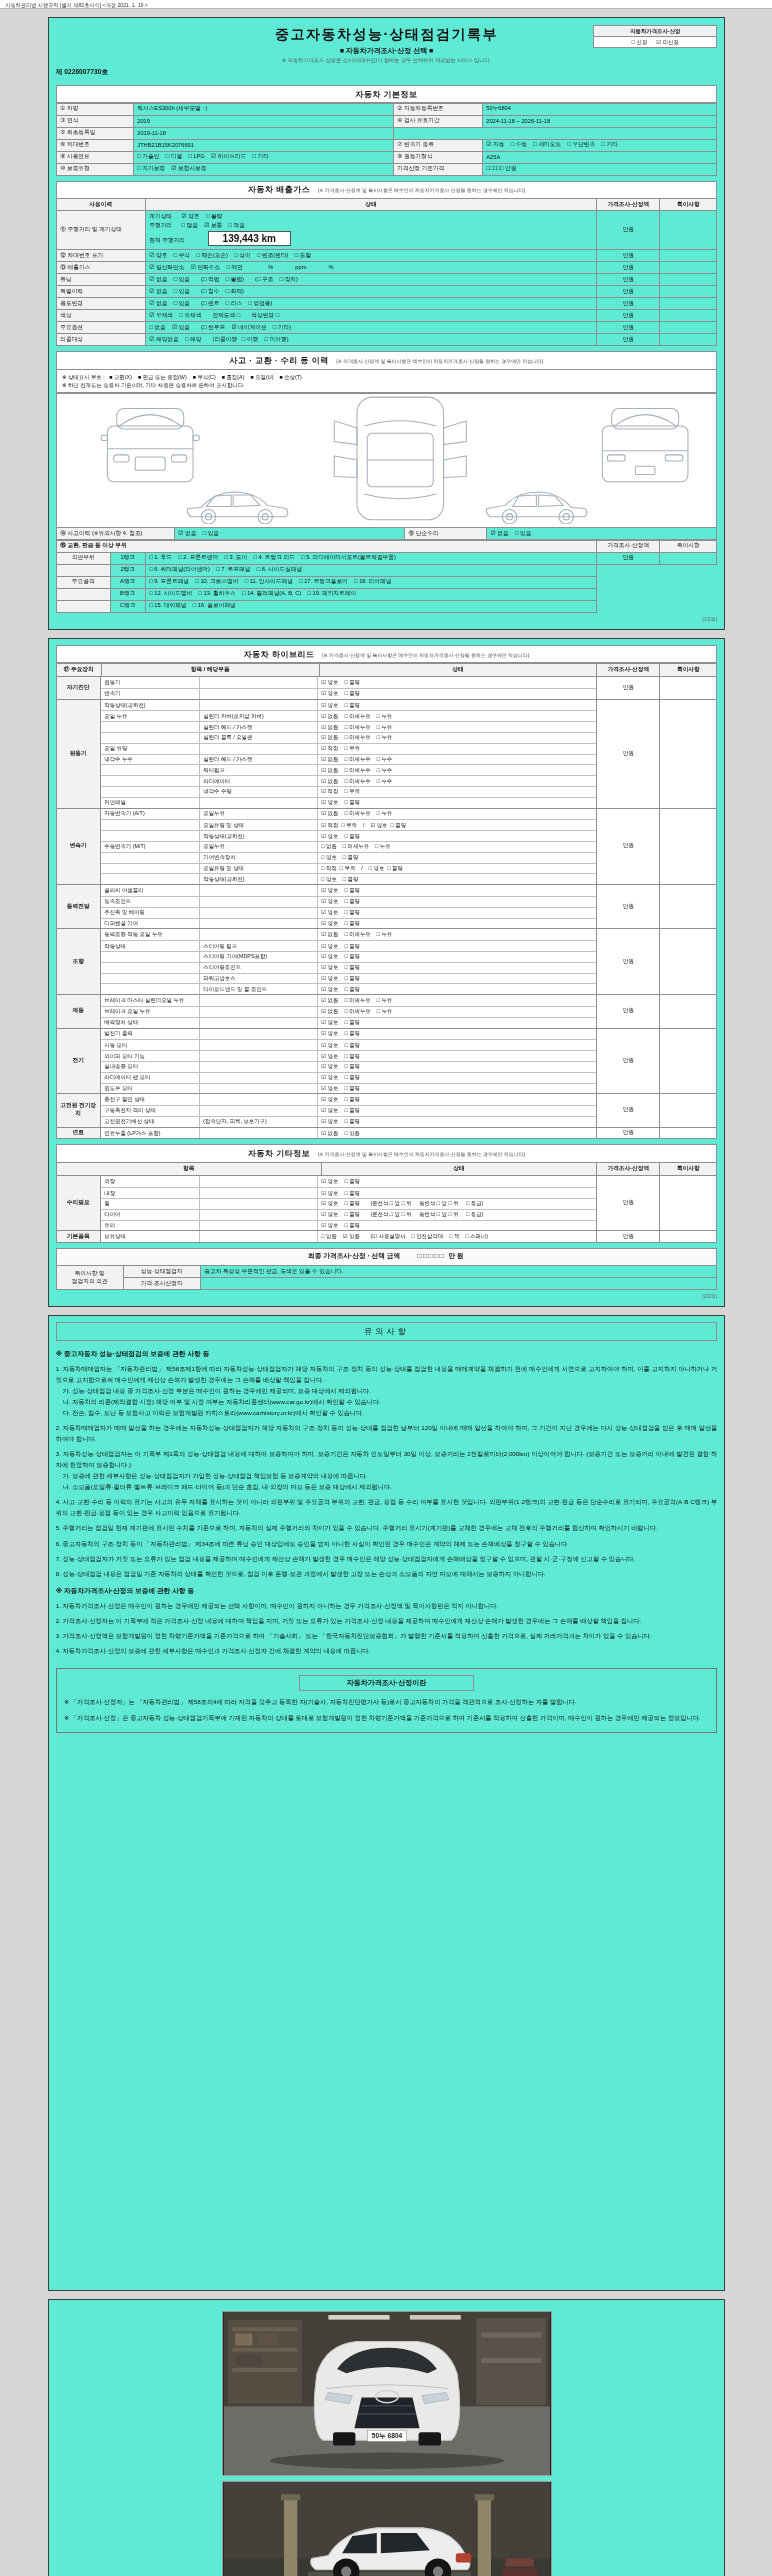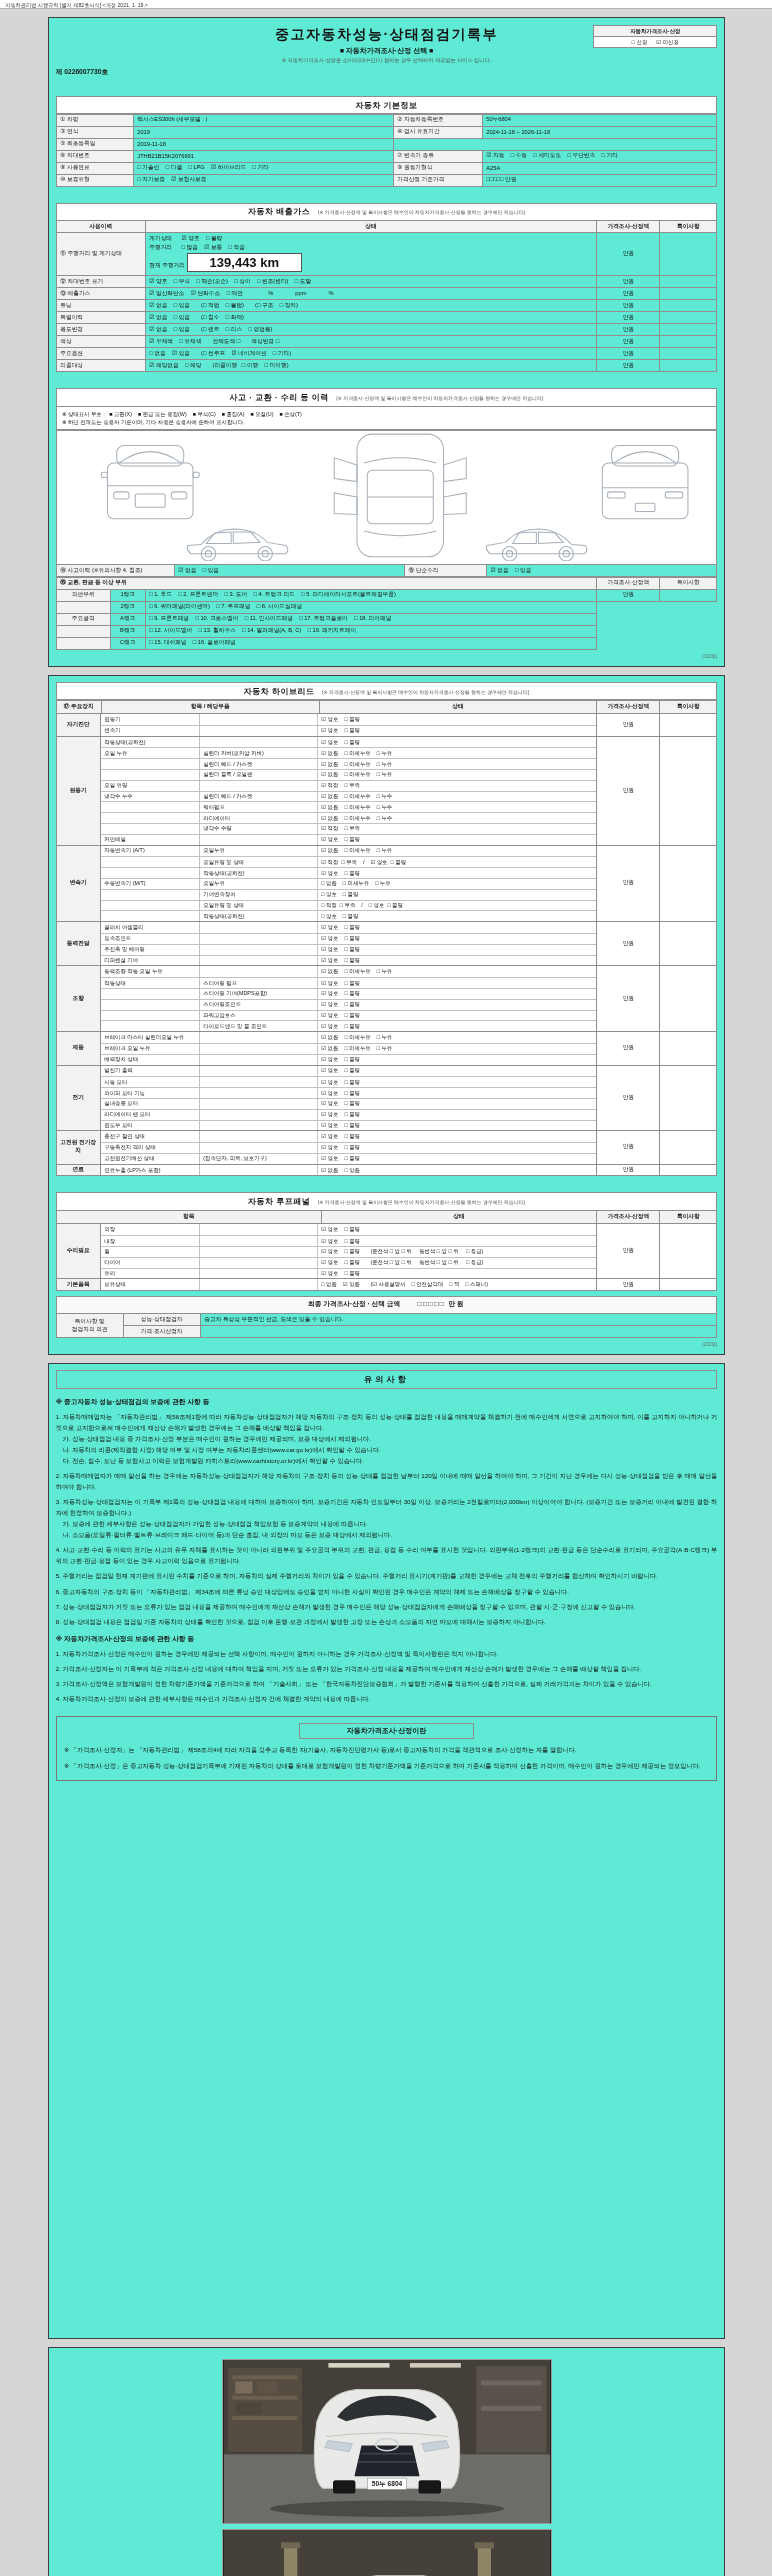--- a/index.html
+++ b/index.html
@@ -7,30 +7,30 @@
   .topstrip{background:#ffffff;border-bottom:0.5px solid #b5b5b5;font-size:5.2px;color:#333;padding:1.5px 5.2px;height:9.3px}
   .wrap{width:677px;margin:0 auto;padding-bottom:12.4px}
   .panel{background:#5eead4;border:0.5px solid #3f3f3f;margin-top:7.7px;padding:6.2px 6.7px 7.2px;position:relative}
   .dochead{position:relative;padding:2.1px 0 3.1px}
   .doc-title{text-align:center;font-size:14px;font-weight:bold;letter-spacing:1.5px}
   .doc-sub{text-align:center;font-size:7px;font-weight:bold;margin-top:1.5px}
   .doc-note{text-align:center;font-size:5.2px;color:#555;margin-top:1px}
   .doc-no{font-size:6.7px;font-weight:bold;margin-top:4.1px}
   .selbox{position:absolute;top:1px;right:0;width:124px;border-collapse:collapse;background:#fff}
   .selbox td{border:0.5px solid #8f8f8f;font-size:5.4px;padding:1.5px 3.1px;text-align:center}
-  .secbar{border:0.5px solid #8f8f8f;text-align:center;padding:2.6px 2.1px;margin-top:16px;background:#fff}
+  .secbar{border:0.5px solid #8f8f8f;text-align:center;padding:2.6px 2.1px;margin-top:5px;background:#fff}
   .secbar .t{font-weight:bold;font-size:8px;letter-spacing:0.5px}
   .secbar .n{font-size:4.9px;color:#444;margin-left:5.2px}
   table.grid{border-collapse:collapse;width:100%;margin-top:-0.5px}
   table.grid td{border:0.5px solid #8f8f8f;font-size:5.7px;padding:1.5px 3.6px;vertical-align:middle}
   .lbl{background:#f2f2f2}
   .b{font-weight:bold}
   .c{text-align:center}
   .pre{white-space:pre-wrap}
-  .odo{display:inline-block;border:0.8px solid #555;padding:1px 22px;font-weight:bold;font-size:13px;margin:1px 0 1px 0;background:#fff}
+  .odo{display:inline-block;border:0.8px solid #555;padding:1px 14px;font-weight:bold;font-size:10px;margin:1px 0 1px 21px;background:#fff}
   .mline{margin:0.5px 0}
   .legendbox{border:0.5px solid #8f8f8f;margin-top:-0.5px;padding:2.6px 5.2px;font-size:5.4px;line-height:1.6;background:#fff}
   .diagram{border:0.5px solid #8f8f8f;margin-top:-0.5px;padding:1px 3.1px;background:#fff}
   .dhead{display:flex;border:0.5px solid #8f8f8f;margin-top:-0.5px;background:#f2f2f2;font-weight:bold;font-size:5.7px;text-align:center}
   .dhead>div{padding:2.1px 1px;border-left:0.5px solid #8f8f8f}
   .dhead>div:first-child{border-left:none}
   .w-dev{width:44px}.w-item{width:218px}.w-itemwide{width:264px}.w-state{flex:1}.w-price{width:63px}.w-note{width:57px}
   .dgroup{display:flex;border:0.5px solid #8f8f8f;border-top:none;align-items:stretch;background:#fff}
   .dlabel{width:44px;background:#f2f2f2;border-right:0.5px solid #8f8f8f;display:flex;align-items:center;justify-content:center;text-align:center;font-weight:bold;font-size:5.7px;padding:1px}
   .dmid{flex:1;display:flex;flex-direction:column}
@@ -38,21 +38,21 @@
   .drow + .drow{border-top:0.5px solid #c2c2c2}
   .da{width:99px;padding:1px 3.6px;border-right:0.5px solid #c2c2c2;font-size:5.4px;display:flex;align-items:center}
   .db{width:118px;padding:1px 3.6px;border-right:0.5px solid #c2c2c2;font-size:5.4px;display:flex;align-items:center}
   .ds{flex:1;padding:1px 3.6px;font-size:5.4px;white-space:pre-wrap;display:flex;align-items:center}
   .dprice{width:63px;border-left:0.5px solid #8f8f8f;display:flex;align-items:center;justify-content:center;font-size:5.7px}
   .dnote{width:57px;border-left:0.5px solid #8f8f8f}
   .finalbar{border:0.5px solid #8f8f8f;margin-top:5.2px;padding:3.1px;text-align:center;font-size:6.7px;font-weight:bold;background:#fafafa}
   .finalbar .amt{margin-left:15.5px;letter-spacing:1.5px}
   .opin{margin-top:5.2px}
   .pagemark{text-align:right;font-size:4.9px;color:#666;margin-top:3.1px}
-  .ntitle{border:0.5px solid #8f8f8f;text-align:center;font-size:8.2px;font-weight:bold;padding:3.1px;letter-spacing:3.1px;margin-bottom:7.2px}
+  .ntitle{border:0.5px solid #8f8f8f;text-align:center;font-size:8.2px;font-weight:normal;padding:3.1px;letter-spacing:3.1px;margin-bottom:7.2px}
   .nsec{font-size:6.7px;font-weight:bold;margin:8.2px 0 3.1px}
   .nitem{font-size:6.2px;line-height:1.78;margin:4.1px 0;white-space:pre-wrap;text-align:justify}
   .nbox{border:0.5px solid #777;margin-top:11.3px;padding:5.2px 7.2px}
   .nboxtitle{border:0.5px solid #8f8f8f;width:175px;margin:1px auto 5.2px;text-align:center;font-weight:bold;font-size:7px;padding:2.1px}
   .notice-panel{min-height:976px}
   .photo{display:block;margin:5.2px auto 0;border:0.5px solid #999;background:#222}
 </style>
 </head>
 <body>
 
@@ -651,21 +651,21 @@
             <div class="da">연료누출 (LP가스 포함)</div>
             <div class="db"></div>
             <div class="ds">☑ 없음    □ 있음</div>
           </div>
         </div>
       <div class="dprice">만원</div>
       <div class="dnote"></div>
     </div>
 
     <div class="secbar">
-      <span class="t">자동차 루프패널</span>
+      <span class="t">자동차 기타정보</span>
       <span class="n">(※ 가격조사·산정액 및 특이사항은 매수인이 자동차가격조사·산정을 원하는 경우에만 적습니다)</span>
     </div>
     <div class="dhead">
       <div class="w-itemwide">항목</div>
       <div class="w-state">상태</div>
       <div class="w-price">가격조사·산정액</div>
       <div class="w-note">특이사항</div>
     </div>
     <div class="dgroup">
       <div class="dlabel">수리필요</div>

